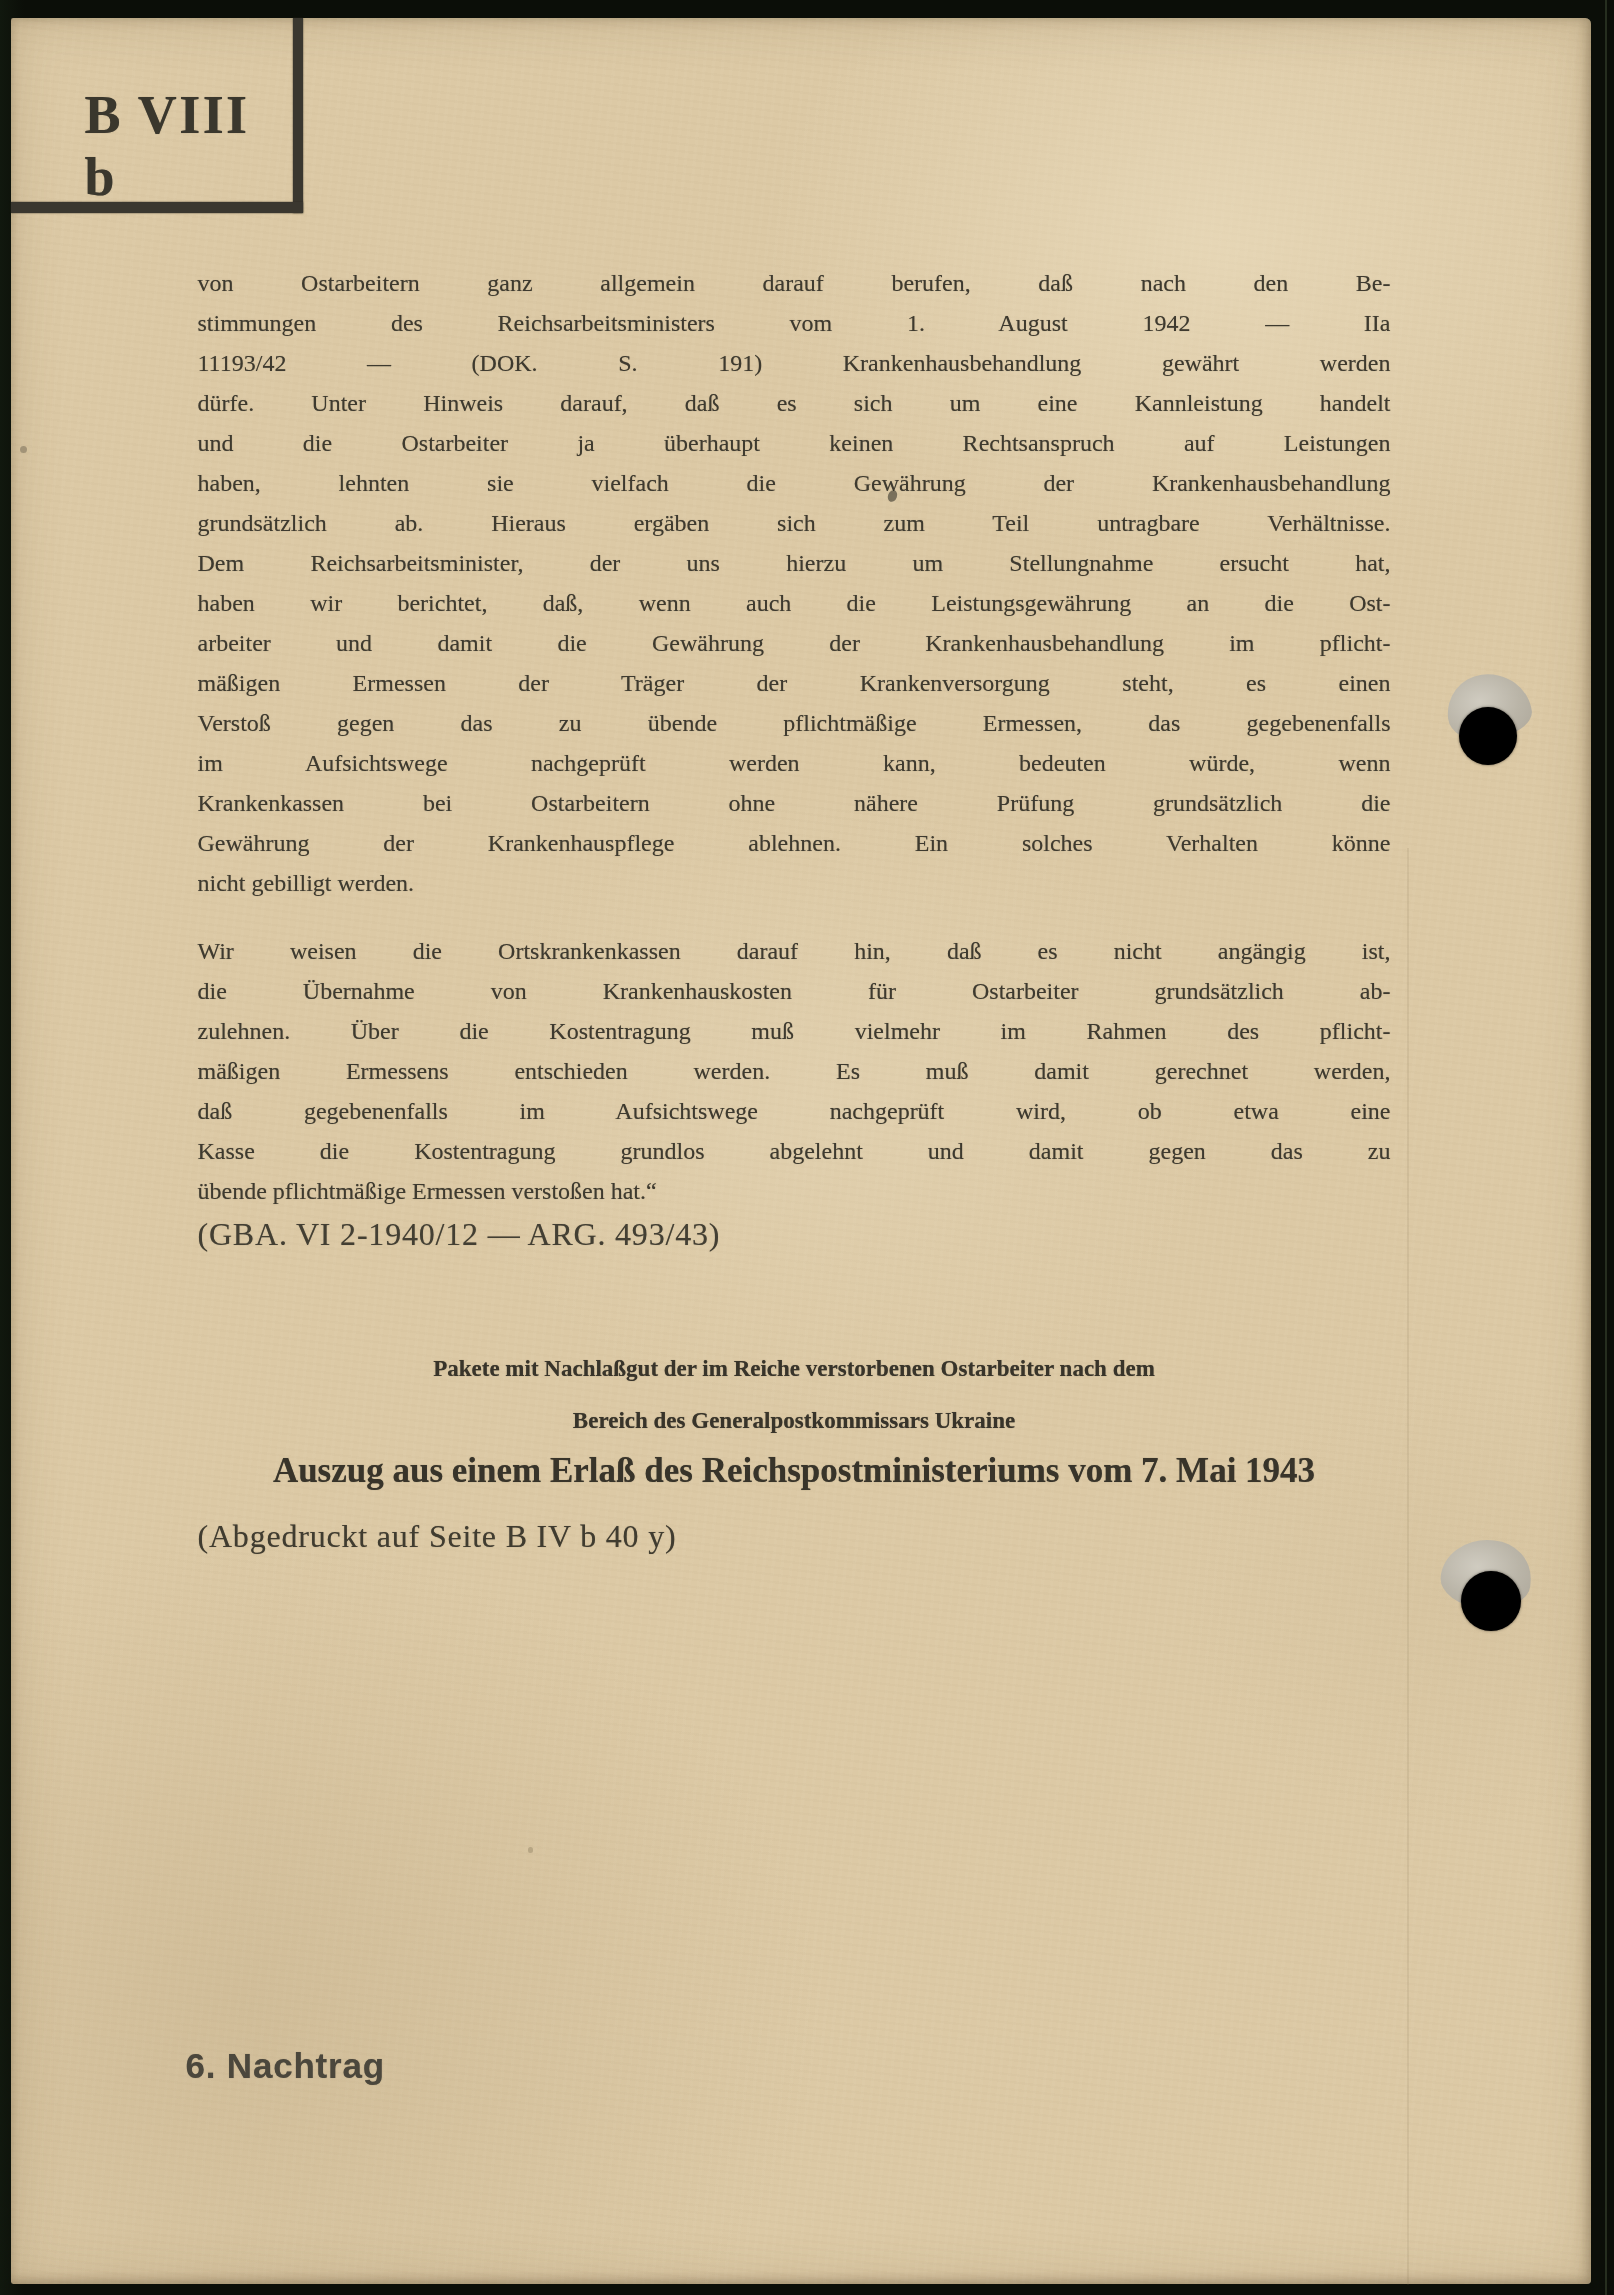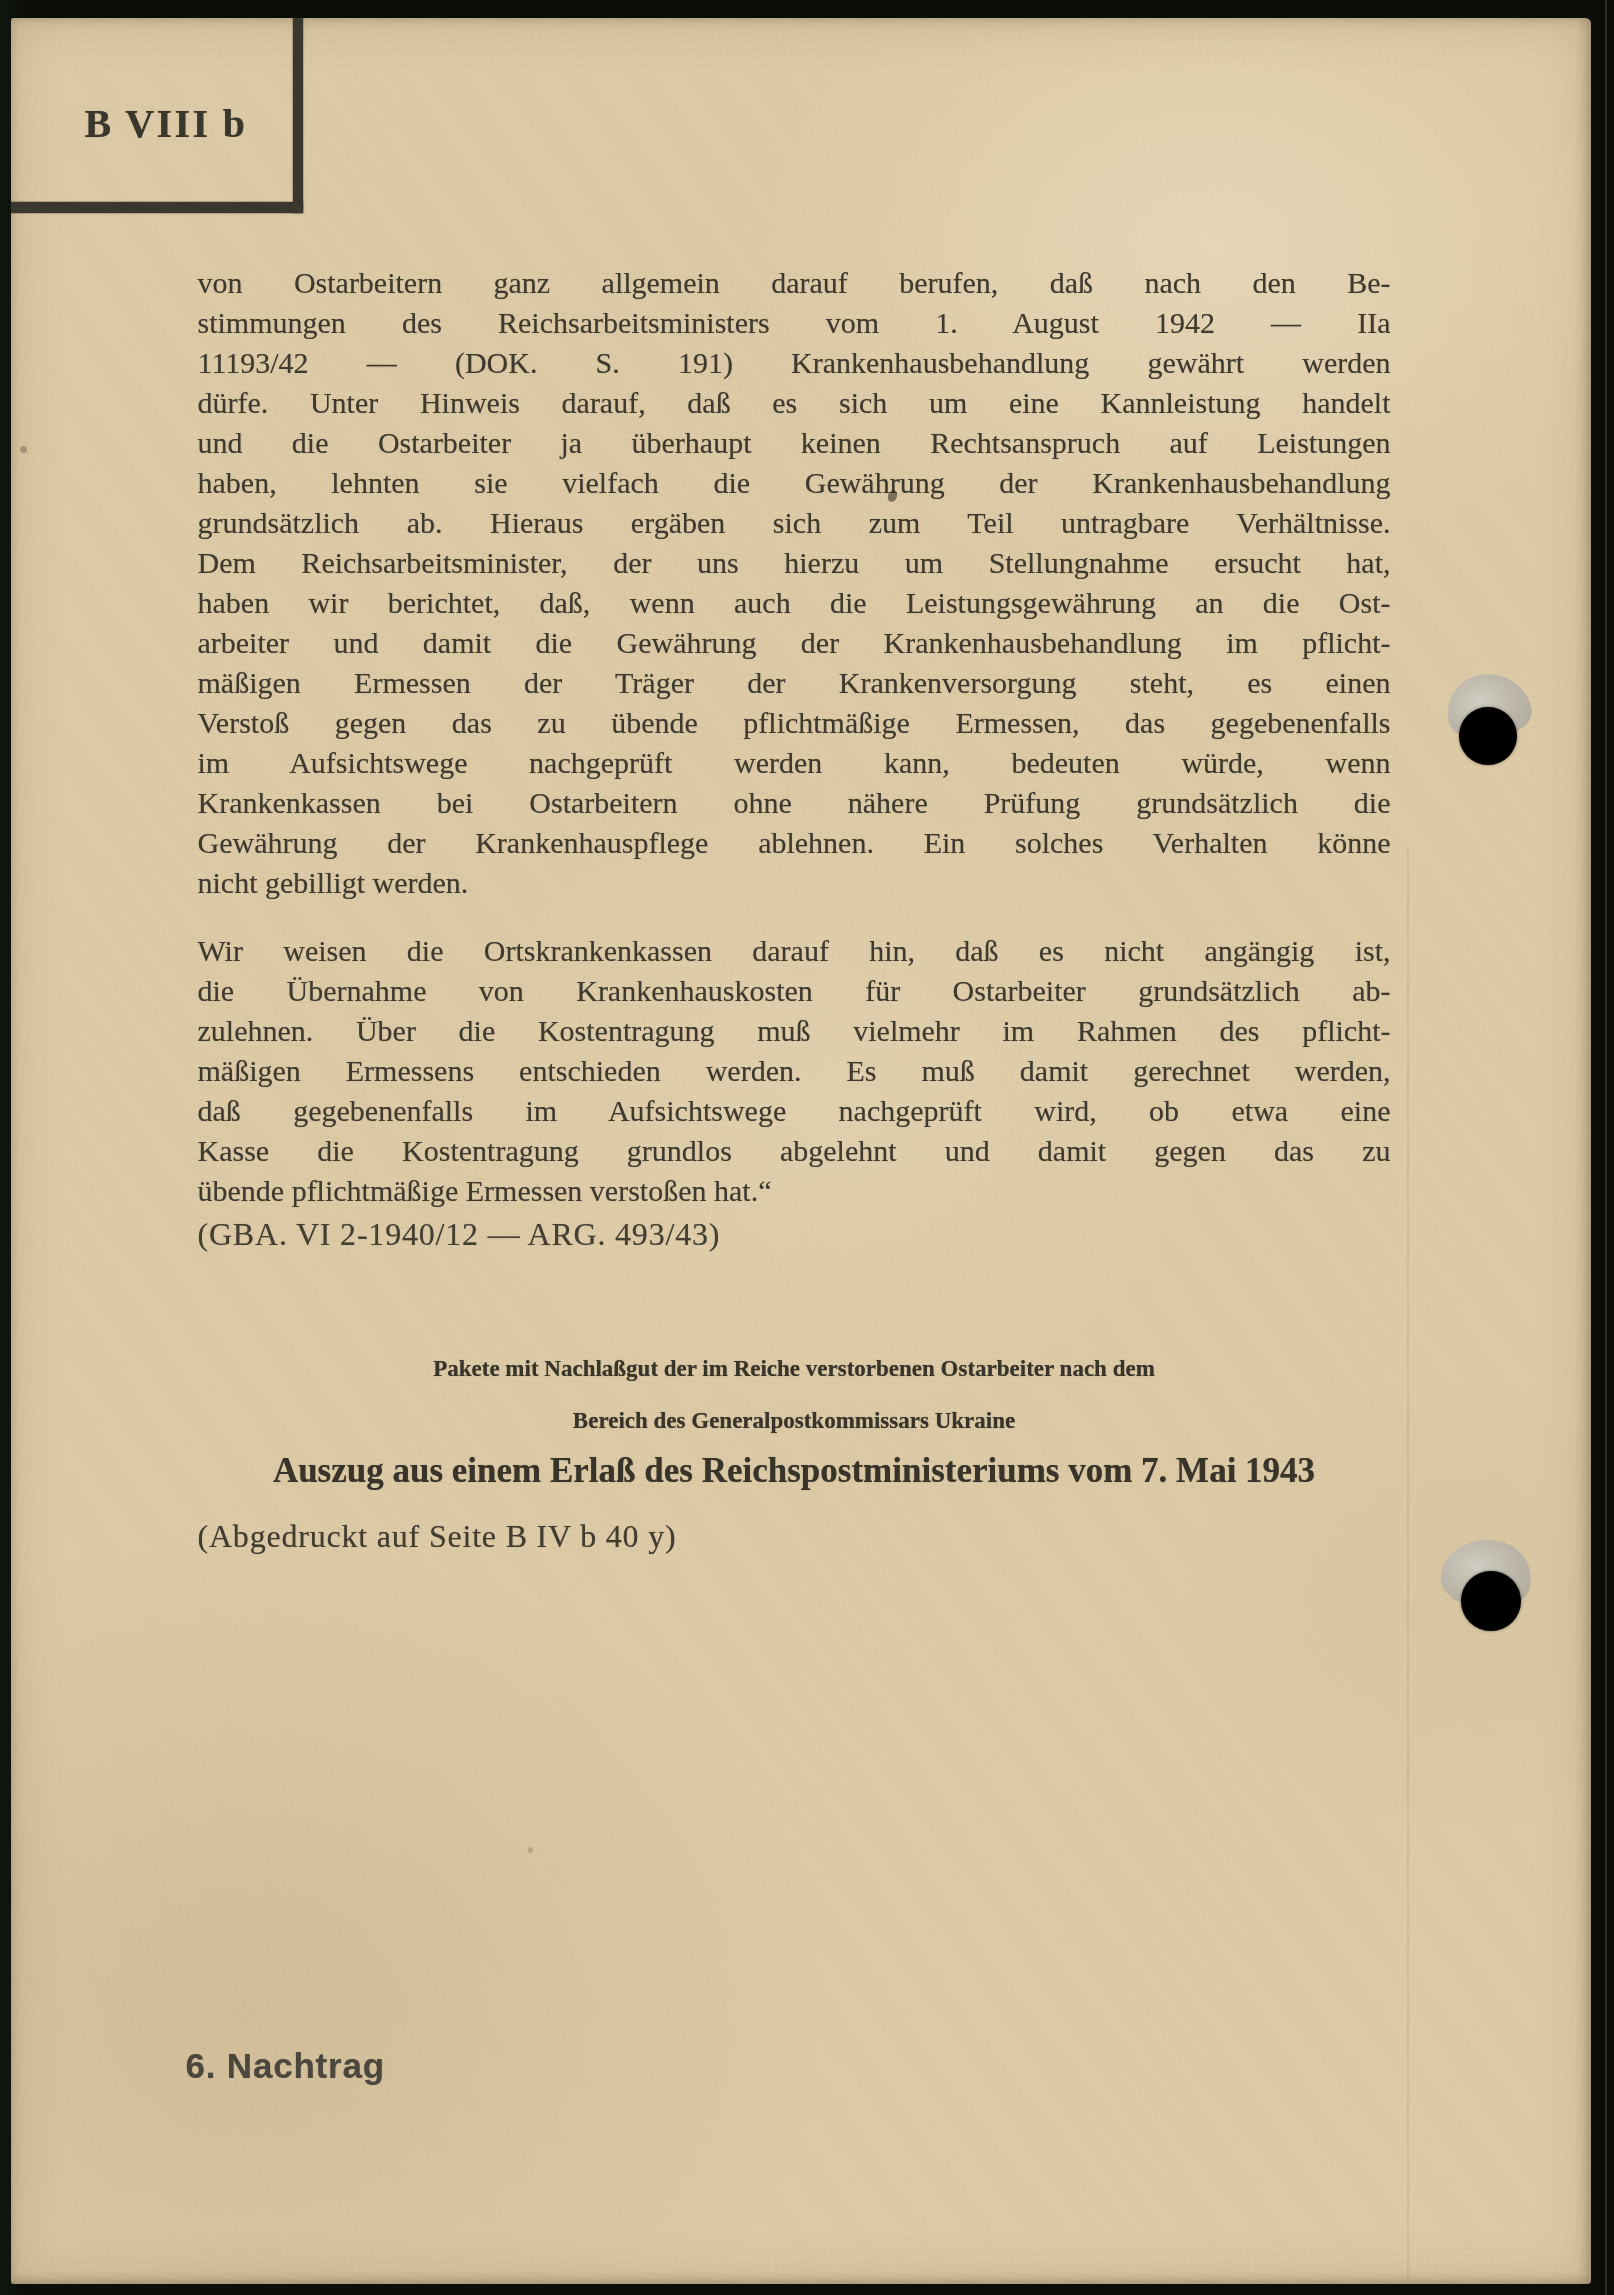--- a/index.html
+++ b/index.html
@@ -30,31 +30,31 @@
       inset 0 0 48px rgba(120,100,65,.25),
       inset -4.8px 0 11.3px rgba(90,75,50,.28),
       inset 0 -3.2px 8px rgba(90,75,50,.22);
     border-radius:2.4px 5.6px 4px 2.4px;
     color:#3e3a2f;
   }
   
   .cls-bar-v{position:absolute;left:282px;top:0;width:10.5px;height:195px;background:#3a372f;box-shadow:0 0 1.6px rgba(40,36,28,.8);}
   .cls-bar-h{position:absolute;left:0;top:184px;width:292px;height:11.3px;background:#3a372f;box-shadow:0 0 1.6px rgba(40,36,28,.8);}
   .cls-label{
-    position:absolute;left:74px;top:82px;width:202px;
-    font-size:40px;font-weight:bold;letter-spacing:2.4px;color:#3a372d;
+    position:absolute;left:74px;top:66px;width:202px;
+    font-size:54px;font-weight:bold;letter-spacing:2.4px;color:#3a372d;
     text-shadow:0 0 0.8px rgba(50,46,36,.55);
   }
   .page-number{
     position:absolute;left:581px;top:158px;width:428px;text-align:center;
     font-size:32px;color:#464234;letter-spacing:1.6px;
     text-shadow:0 0 0.8px rgba(60,55,42,.5);
   }
   
-  .body-col{position:absolute;left:187px;width:1193px;font-size:30px;line-height:40px;
+  .body-col{position:absolute;left:187px;width:1193px;font-size:24px;line-height:40px;
     text-shadow:0 0 0.8px rgba(58,53,42,.45);}
   .para1{top:245px;}
   .para2{top:913px;}
   .tline{text-align:justify;text-align-last:justify;white-space:normal;}
   .tline-last{text-align-last:left;}
   .citation{
     position:absolute;left:187px;top:1198px;width:1193px;
     font-size:32px;letter-spacing:0.8px;color:#433f33;
     text-shadow:0 0 0.8px rgba(58,53,42,.45);
   }

